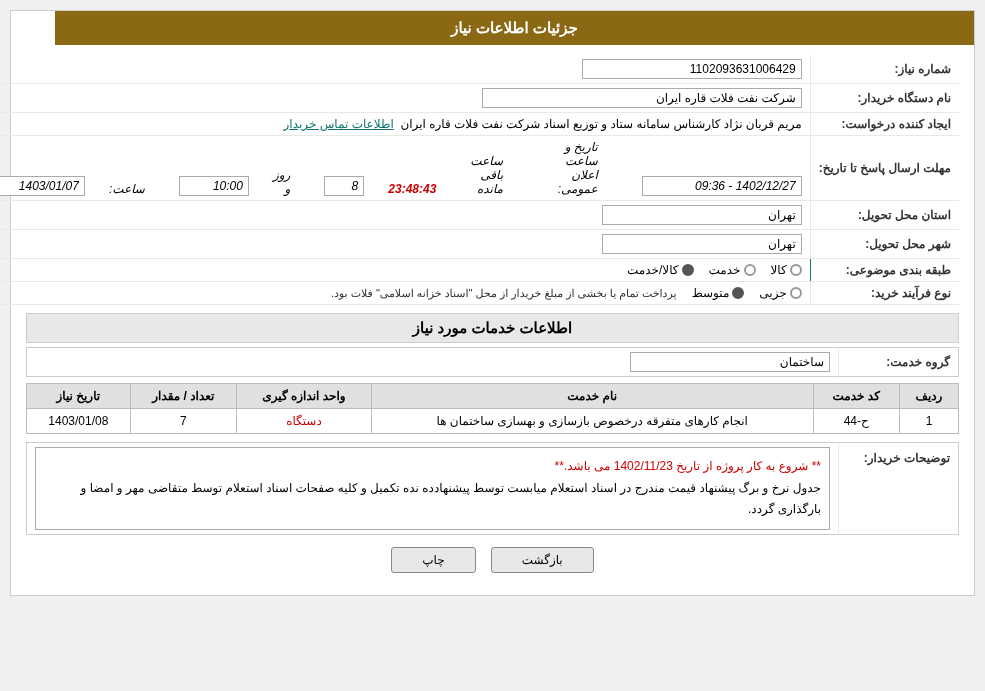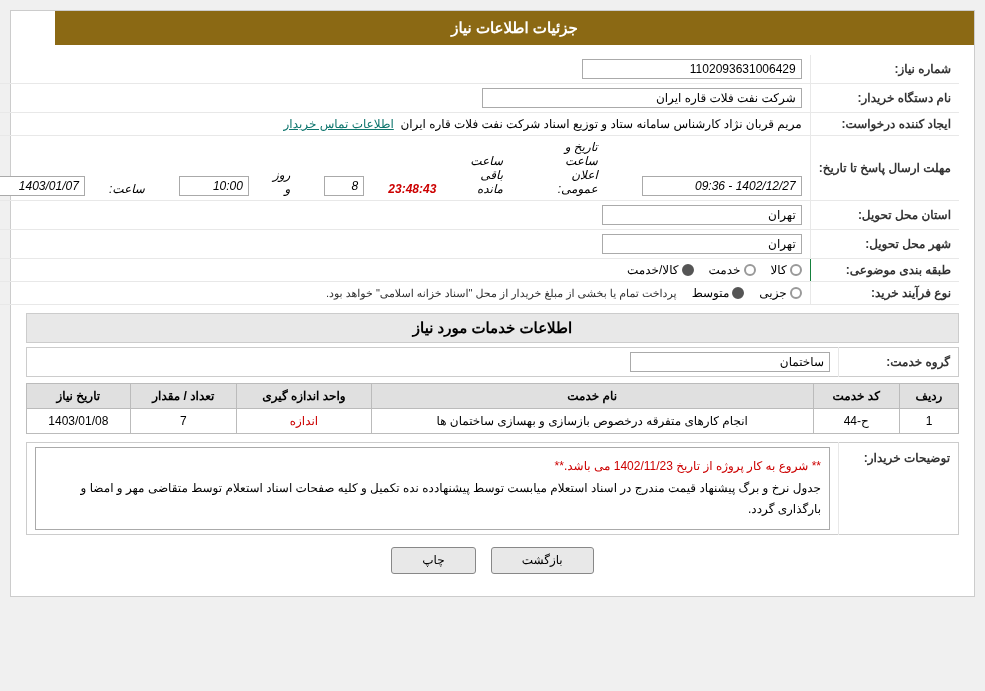--- a/index.html
+++ b/index.html
@@ -117,21 +117,21 @@
       justify-content: center;
       gap: 15px;
       margin: 12px 0;
     }
     .btn {
       padding: 5px 30px;
       border: 1px solid #888;
       background: #e8e8e8;
       cursor: pointer;
       font-size: 12px;
-      font-family: Liberation Serif, serif;
+      font-family: Liberation Sans, sans-serif;
       border-radius: 3px;
     }
     .shield-bg {
       position: absolute;
       top: 50%;
       left: 50%;
       transform: translate(-50%, -50%);
       width: 200px;
       height: 220px;
       opacity: 0.06;
@@ -250,21 +250,21 @@
         <td class="val">
           <span class="radio-row">
             <span class="radio-item">
               <span class="radio-circle"></span>
               <span>جزیی</span>
             </span>
             <span class="radio-item">
               <span class="radio-circle selected"></span>
               <span>متوسط</span>
             </span>
-            <span style="color:#333;font-size:11px;">پرداخت تمام یا بخشی از مبلغ خریدار از محل "اسناد خزانه اسلامی" خواهد بود.</span>
+            <span style="color:#333;font-size:11px;">پرداخت تمام یا بخشی از مبلغ خریدار از محل "اسناد خزانه اسلامی" فلات بود.</span>
           </span>
         </td>
       </tr>
     </tbody>
       </table>
 
 
     <div class="section-header">اطلاعات خدمات مورد نیاز</div>
 
     <table class="info-table" style="border:1px solid #ccc;margin-bottom:6px;">
@@ -287,21 +287,21 @@
           <th>واحد اندازه گیری</th>
           <th>تعداد / مقدار</th>
           <th>تاریخ نیاز</th>
         </tr>
       </thead>
       <tbody>
         <tr>
           <td>1</td>
           <td>ح-44</td>
           <td>انجام کارهای متفرقه درخصوص بازسازی و بهسازی ساختمان ها</td>
-          <td class="red-text">اندازه</td>
+          <td class="red-text">دستگاه</td>
           <td>7</td>
           <td>1403/01/08</td>
         </tr>
       </tbody>
     </table>
 
     <table class="info-table" style="border:1px solid #ccc;margin-top:8px;">
       <tbody>
           <tr>
         <td class="lbl" style="width:120px;vertical-align:top;padding-top:8px;border-left:1px solid #e8e8e8;border-bottom:none;">توضیحات خریدار:</td>

